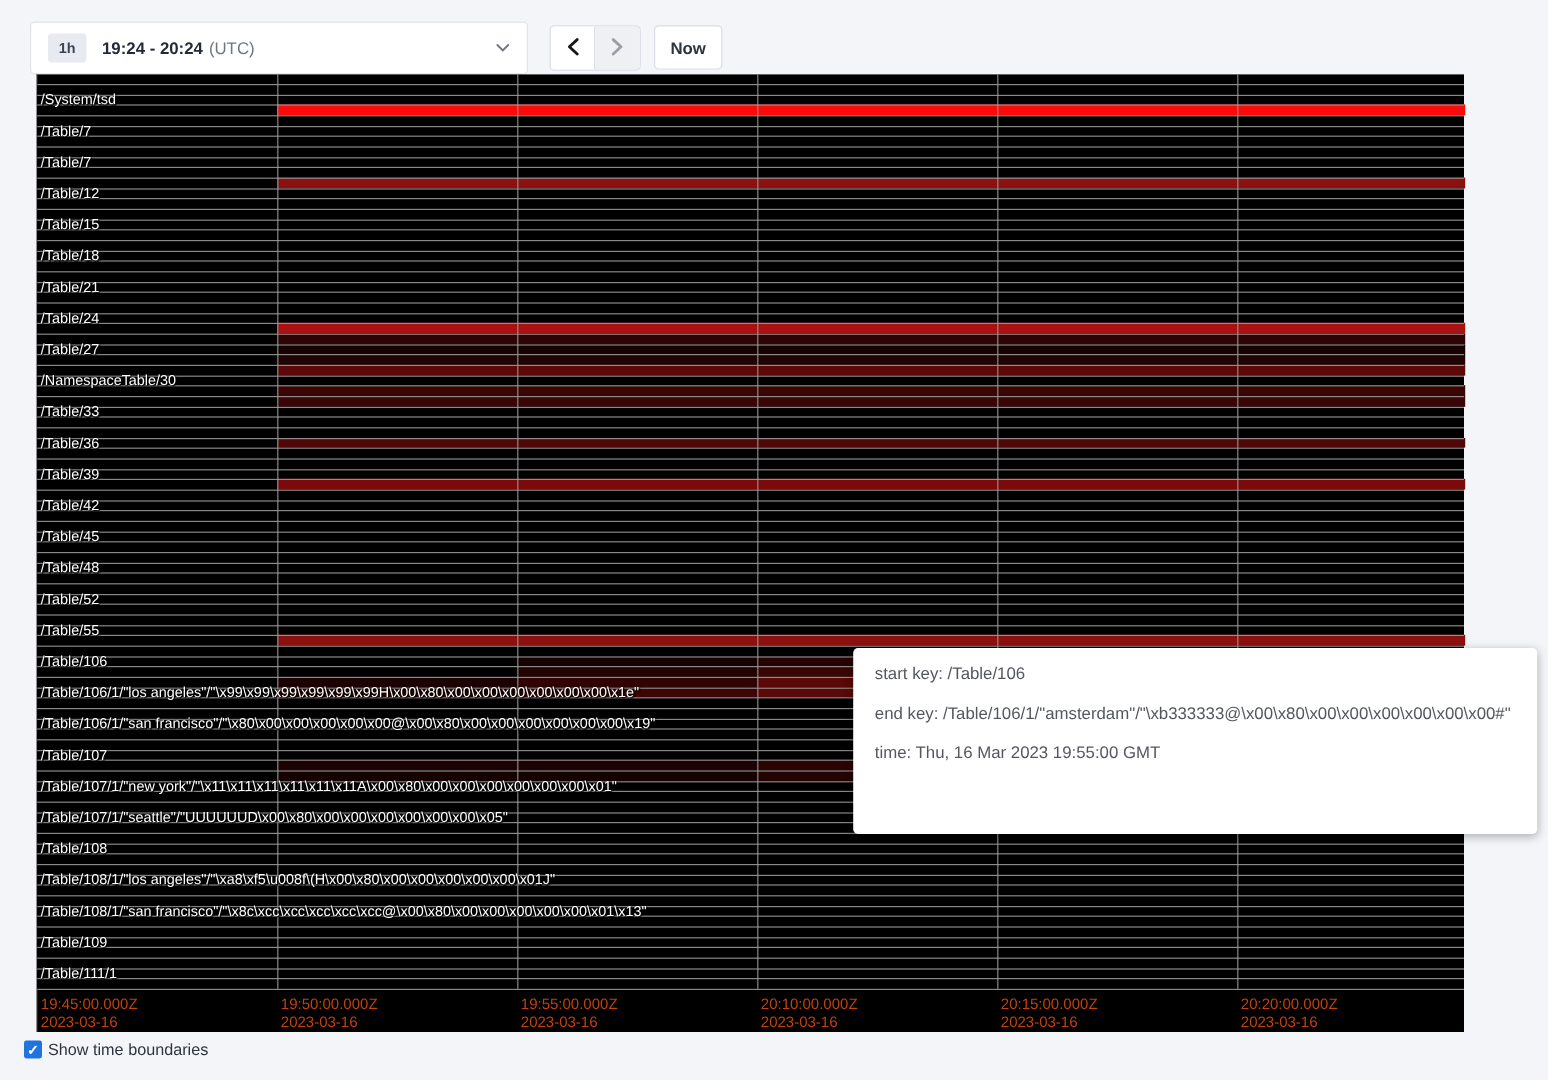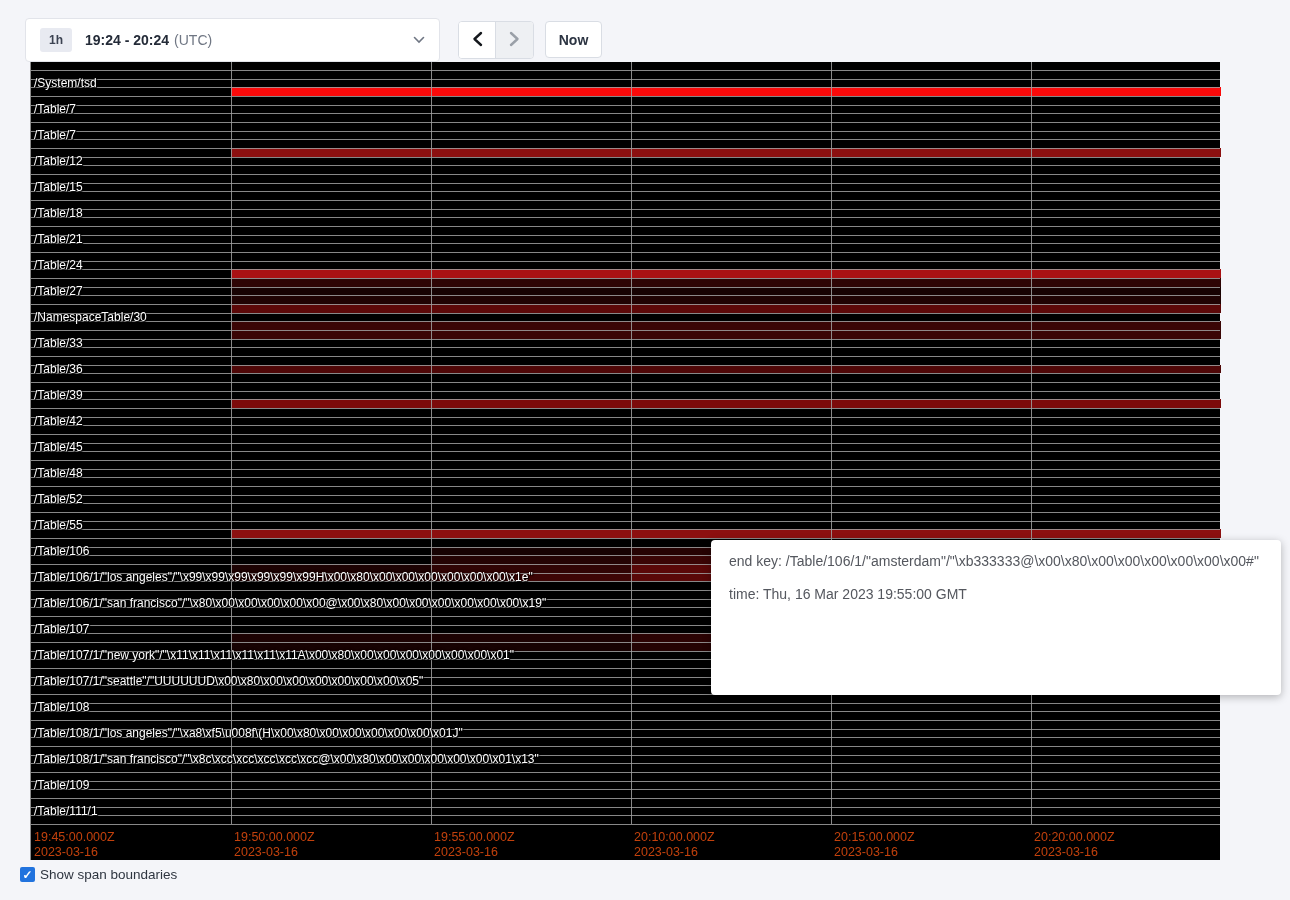--- a/index.html
+++ b/index.html
@@ -513,21 +513,22 @@
         <div>20:15:00.000Z</div>
         <div>2023-03-16</div>
       </div>
       <div class="xtick" style="left: 1003px;">
         <div>20:20:00.000Z</div>
         <div>2023-03-16</div>
       </div>
     </div>
 
   <div class="kv-tooltip">
+    <p>start key: /Table/106</p>
     <p>end key: /Table/106/1/"amsterdam"/"\xb333333@\x00\x80\x00\x00\x00\x00\x00\x00#"</p>
     <p>time: Thu, 16 Mar 2023 19:55:00 GMT</p>
   </div>
 </div>
 
 <div class="footer-row">
   <span class="cbx">✓</span>
-  <span class="cbx-label">Show span boundaries</span>
+  <span class="cbx-label">Show time boundaries</span>
 </div>
 
 </body></html>

